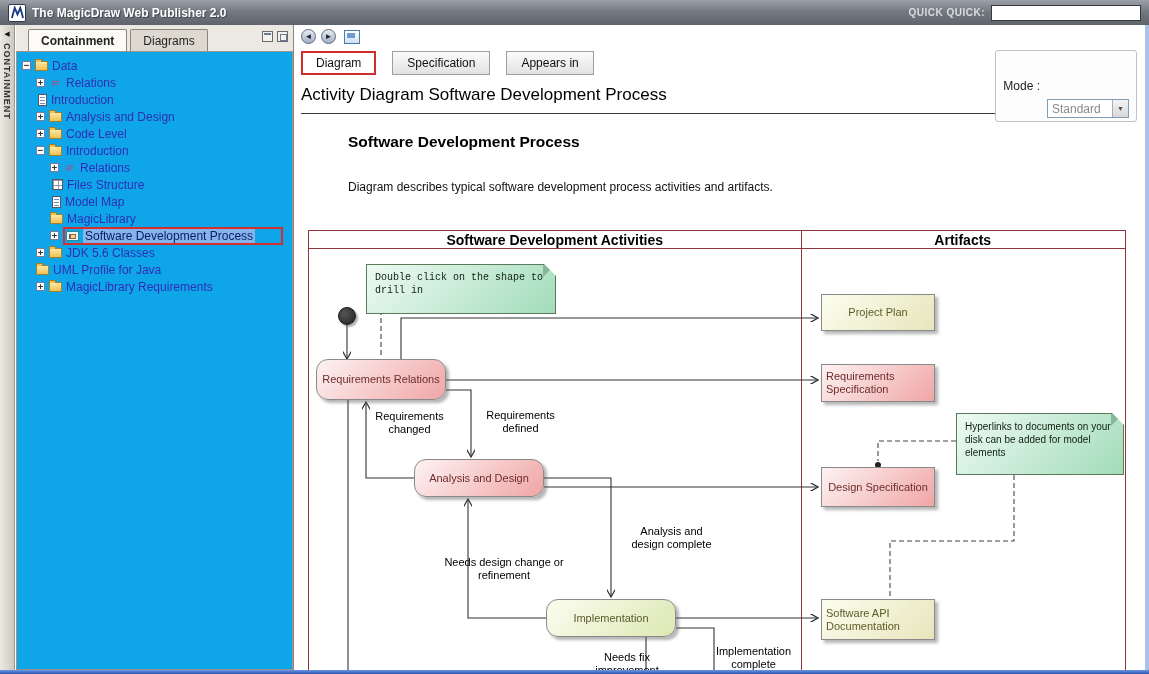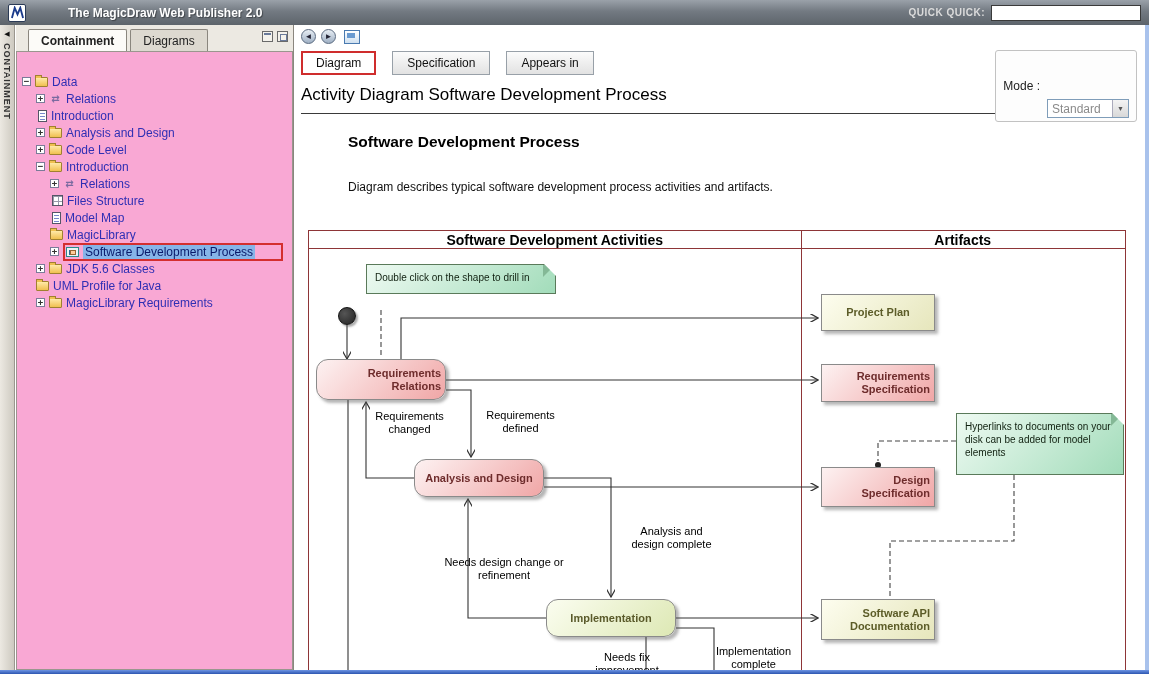--- a/index.html
+++ b/index.html
@@ -4,21 +4,21 @@
 <style>
   * { margin:0; padding:0; box-sizing:border-box; }
   html,body { width:1149px; height:674px; overflow:hidden; font-family:"Liberation Sans", sans-serif; background:#fff; position:relative; }
 
   
   .titlebar { position:absolute; left:0; top:0; width:1149px; height:25px;
     background:linear-gradient(180deg,#9aa1a9 0%, #737a82 45%, #5d646b 100%);
     display:flex; align-items:center; padding:0 8px; z-index:20; }
   .logo { width:18px; height:18px; background:#fff; border:1px solid #2a3a55; border-radius:2px;
     display:flex; align-items:center; justify-content:center; margin-right:6px; }
-  .win-title { color:#fff; font-size:12px; font-weight:bold; text-shadow:1px 1px 1px rgba(0,0,0,.4);margin-left:36px; }
+  .win-title { color:#fff; font-size:12px; font-weight:bold; text-shadow:1px 1px 1px rgba(0,0,0,.4); }
   .qs { margin-left:auto; display:flex; align-items:center; gap:6px; }
   .qs-label { color:#dcdcdc; font-size:10px; font-weight:bold; letter-spacing:.5px; }
   .qs-input { width:150px; height:16px; border:1px solid #3a3a3a; background:#fff; font-size:11px; padding:0 3px; }
   .win-right { position:absolute; right:0; top:25px; width:4px; bottom:0; background:#a9c2ec; z-index:30; }
   .win-bottom { position:absolute; left:0; bottom:0; width:1149px; height:4px;
     background:linear-gradient(#6e95e4,#2c55b0); z-index:30; }
 
   
   .strip { position:absolute; left:0; top:25px; width:15px; bottom:4px;
     background:linear-gradient(90deg,#ece9e2,#cdc9c0); border-right:1px solid #9a968e; z-index:10; }
@@ -30,22 +30,22 @@
   
   .sidebar { position:absolute; left:16px; top:25px; width:277px; bottom:4px; background:#ece9e2; z-index:9; }
   .side-tabs { position:relative; height:26px; display:flex; align-items:flex-end; padding-left:12px; }
   .stab { font-size:12px; padding:4px 12px 3px; border:1px solid #8a867e; border-bottom:none;
     border-radius:2px 2px 0 0; background:#ddd9d0; margin-right:3px; cursor:pointer; color:#222; }
   .stab.active { background:#fcfbf8; font-weight:bold; }
   .side-winicons { position:absolute; right:5px; top:6px; display:flex; gap:4px; }
   .swi { width:11px; height:11px; border:1px solid #6a6a6a; background:#f4f2ec; cursor:pointer; position:relative; }
   .swi.min::before { content:""; position:absolute; left:1px; right:1px; top:1px; height:2px; background:#6a7a9a; }
   .swi.float::before { content:""; position:absolute; left:2px; top:2px; width:5px; height:5px; border:1px solid #6a7a9a; }
-  .tree { position:absolute; left:0; top:26px; right:0; bottom:0; background:#f9a8d4;
-    border:1px solid #9a968e; overflow:hidden; padding-top:21px; }
+  .tree { position:absolute; left:0; top:26px; right:0; bottom:0; background:#0ea5e9;
+    border:1px solid #9a968e; overflow:hidden; padding-top:5px; }
 
   .trow { display:flex; align-items:center; height:17px; font-size:12px; color:#2f2fb4;
     white-space:nowrap; cursor:pointer; }
   .expand { width:9px; height:9px; border:1px solid #7b7b99; background:#fff; display:inline-flex;
     align-items:center; justify-content:center; font:bold 9px/1 "DejaVu Sans Mono", monospace;
     color:#333; margin-right:4px; flex:none; cursor:pointer; }
   .expand.plus::before { content:"+"; }
   .expand.minus::before { content:"−"; }
   .tlabel { margin-left:2px; }
   .tlabel.selected { background:#86b4e8; color:#0a1a6a; padding:0 2px; }
@@ -108,21 +108,21 @@
   .lane-hd { height:18px; display:flex; align-items:center; justify-content:center;
     font-size:14px; font-weight:bold; color:#000; border-bottom:1.5px solid #8e3537; }
   .lane-divider { position:absolute; top:0; bottom:0; left:491.5px; border-left:1.5px solid #8e3537; }
 
   svg.wires { position:absolute; left:0; top:0; z-index:1; pointer-events:none; }
   svg.wires path { stroke:#333; stroke-width:1.1; fill:none; }
   svg.wires path.dash { stroke:#444; stroke-dasharray:5 3; }
 
   
   .node { position:absolute; z-index:2; display:flex; align-items:center; justify-content:center;
-    text-align:right; font-weight:bold; font-size:11px; line-height:1.15; cursor:pointer;
+    text-align:left; font-weight:normal; font-size:11px; line-height:1.15; cursor:pointer;
     box-shadow:3px 3px 3px rgba(90,90,90,.45); padding:2px 4px; }
   .activity { border:1px solid #8a8a8a; border-radius:12px; }
   .pink { background:linear-gradient(135deg,#fdf2f2 0%,#f0a6a6 100%); color:#6e2c2c; }
   .beige { background:linear-gradient(135deg,#fdfdef 0%,#e6e6bc 100%); color:#5c5c28; }
   .green-act { background:linear-gradient(135deg,#fbfdf0 0%,#dde8b4 100%); color:#5a5a2a; border:1px solid #8a8a8a; border-radius:12px; }
   .artifact { border:1px solid #8a8a8a; }
   .initial { width:18px; height:18px; border-radius:50%; background:radial-gradient(circle at 35% 35%, #555, #222);
     border:1px solid #111; box-shadow:2px 2px 2px rgba(90,90,90,.5); padding:0; }
   .note { border:1px solid #5a7a5a; background:linear-gradient(135deg,#eefaf2 0%,#a2dcba 100%);
     color:#102010; font-weight:normal; font-size:10px; text-align:left; line-height:1.3;
@@ -287,21 +287,21 @@
     <path d="M252,593 H174 V474" marker-end="url(#arr)"></path>
     <path d="M382,593 H524" marker-end="url(#arr)"></path>
     <path d="M352,612 V645"></path>
     <path d="M382,603 H420 V645"></path>
     <path class="dash" d="M87,285 V332"></path>
     <path class="dash" d="M662,416 H584 V436"></path>
     <circle cx="584" cy="440" r="3" fill="#222"></circle>
     <path class="dash" d="M720,450 V516 H596 V572"></path>
   </svg>
 
-  <div class="node note" style="left:72px; top:239px; width:190px; height:30px;">Double click on the  shape to drill in</div>
+  <div class="node note" style="left:72px; top:239px; width:190px; height:50px;font-family:Liberation Mono, monospace;">Double click on the  shape to drill in</div>
 
   <div class="node initial" style="left:44px; top:282px;"></div>
 
   <div class="node activity pink" style="left:22px; top:334px; width:130px; height:41px;">Requirements Relations</div>
 
   <div class="node activity pink" style="left:120px; top:434px; width:130px; height:38px;">Analysis and Design</div>
 
   <div class="node green-act" style="left:252px; top:574px; width:130px; height:38px;">Implementation</div>
 
   <div class="node artifact beige" style="left:527px; top:269px; width:114px; height:37px;">Project Plan</div>

